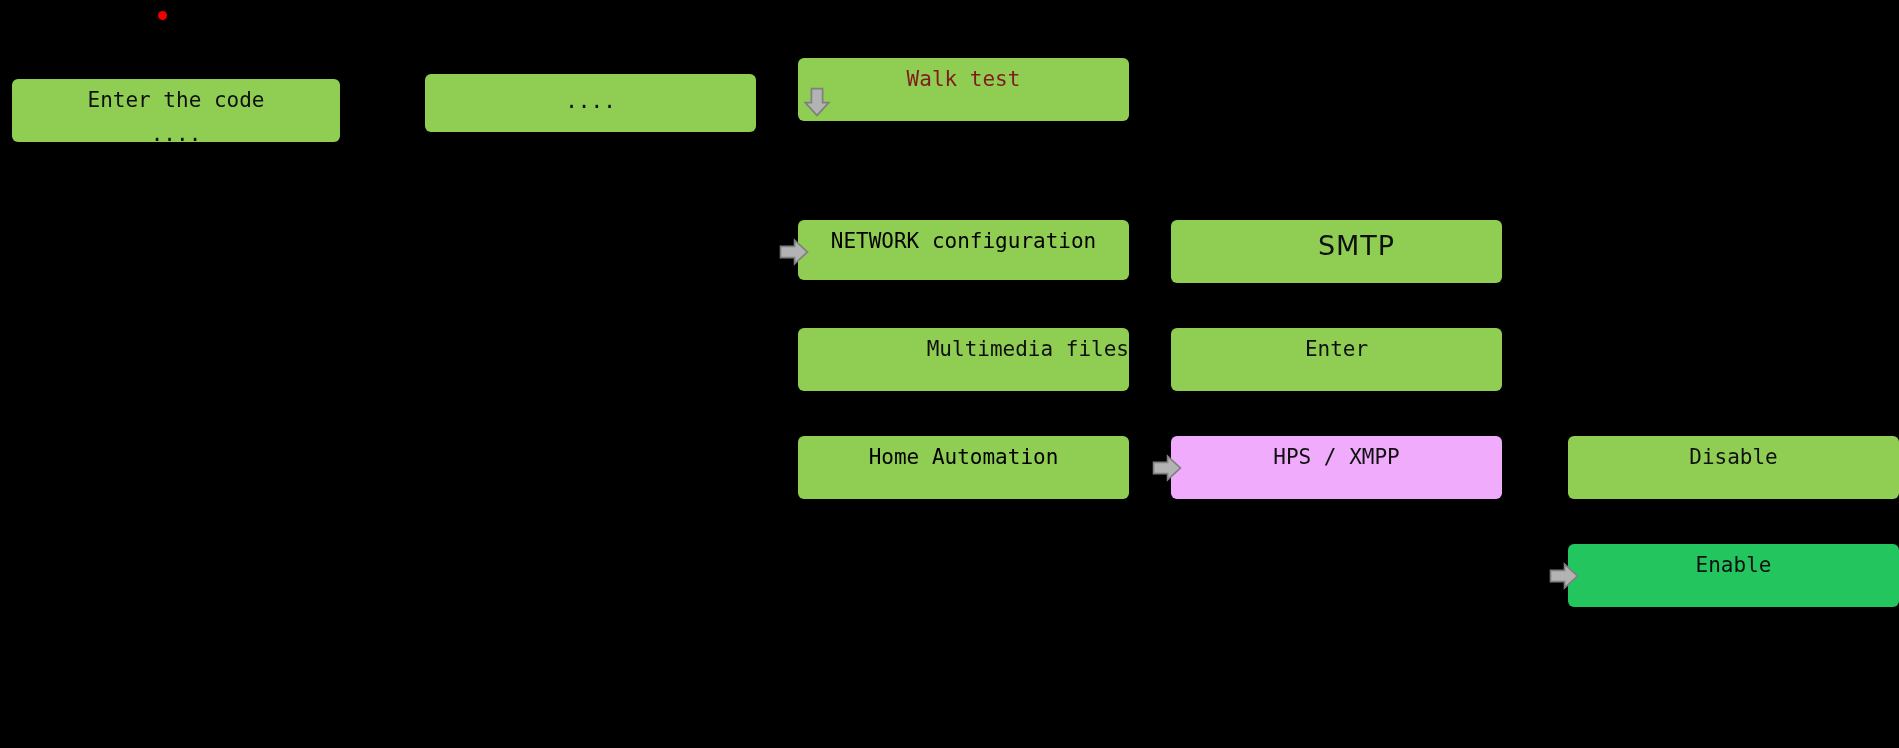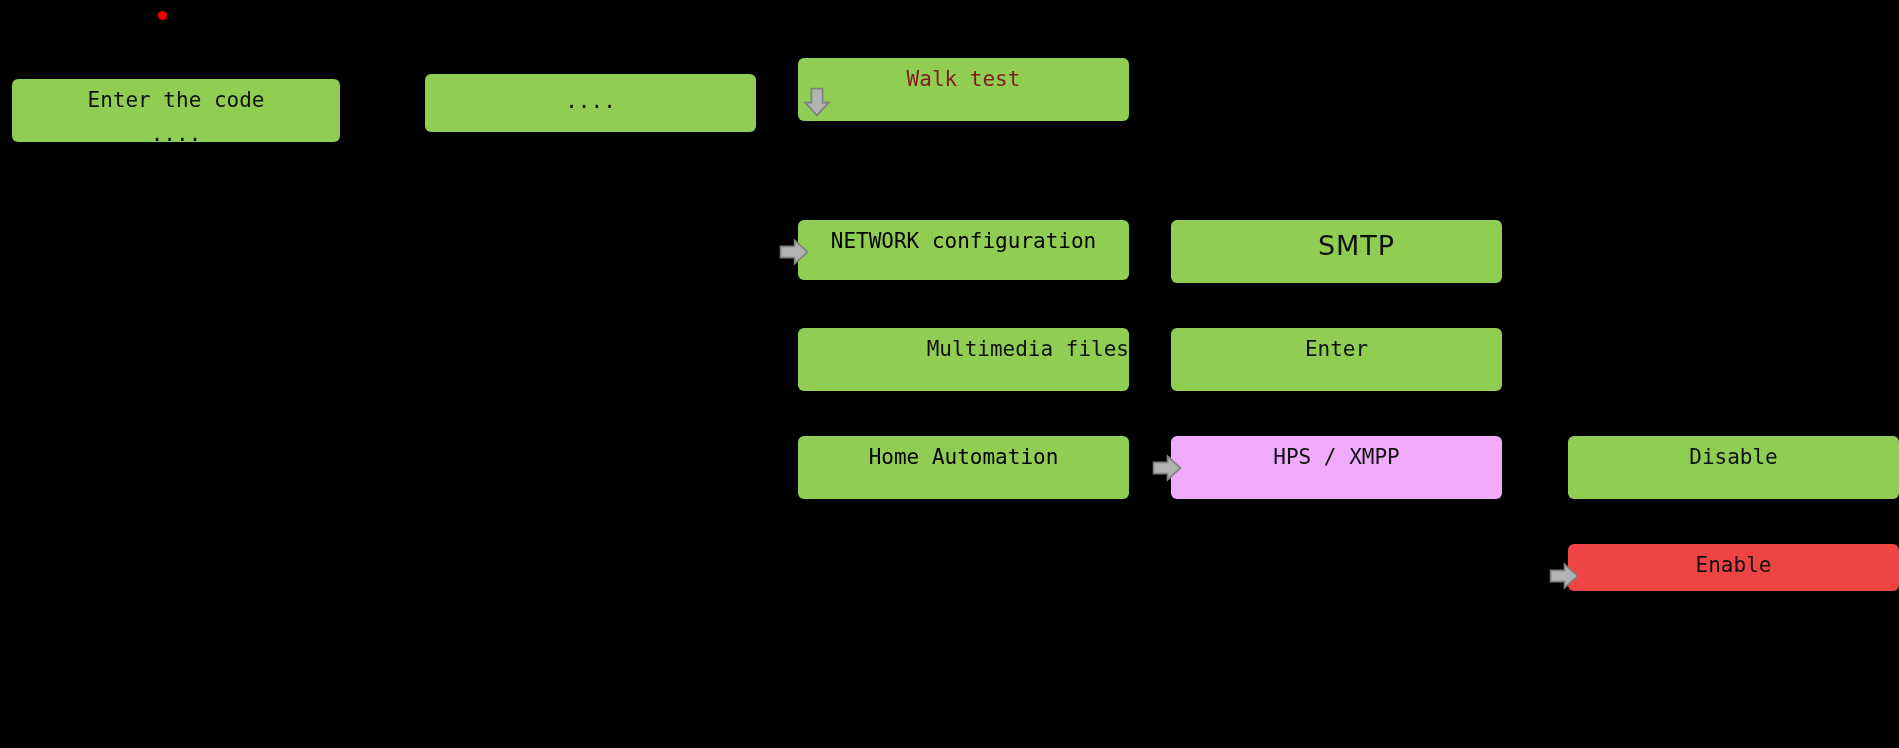--- a/index.html
+++ b/index.html
@@ -104,21 +104,21 @@
         <span class="label">Home Automation</span>
       </div>
       <div class="node" style="left: 1171px; top: 436px; width: 331px; height: 63px; background: #f0abfc; color: rgb(16, 16, 16);">
         <span class="pad-top"></span>
         <span class="label">HPS / XMPP</span>
       </div>
       <div class="node" style="left: 1568px; top: 436px; width: 331px; height: 63px; background: rgb(143, 206, 82); color: rgb(16, 16, 16);">
         <span class="pad-top"></span>
         <span class="label">Disable</span>
       </div>
-      <div class="node" style="left: 1568px; top: 544px; width: 331px; height: 47px; background: #ef4444; color: rgb(16, 16, 16);">
+      <div class="node" style="left: 1568px; top: 544px; width: 331px; height: 63px; background: #22c55e; color: rgb(16, 16, 16);">
         <span class="pad-top"></span>
         <span class="label">Enable</span>
       </div>
       <div class="arrow" style="left: 803px; top: 82px;">
         <svg width="28" height="40" viewBox="0 0 100 100">
           <path d="M 30 2 L 70 2 L 70 52 L 92 52 L 50 98 L 8 52 L 30 52 Z" fill="#b3b3b3" stroke="#7f7f7f" stroke-width="6" stroke-linejoin="miter"></path>
         </svg>
       </div>
       <div class="arrow" style="left: 775px; top: 238px;">
         <svg width="38" height="28" viewBox="0 0 100 100">

